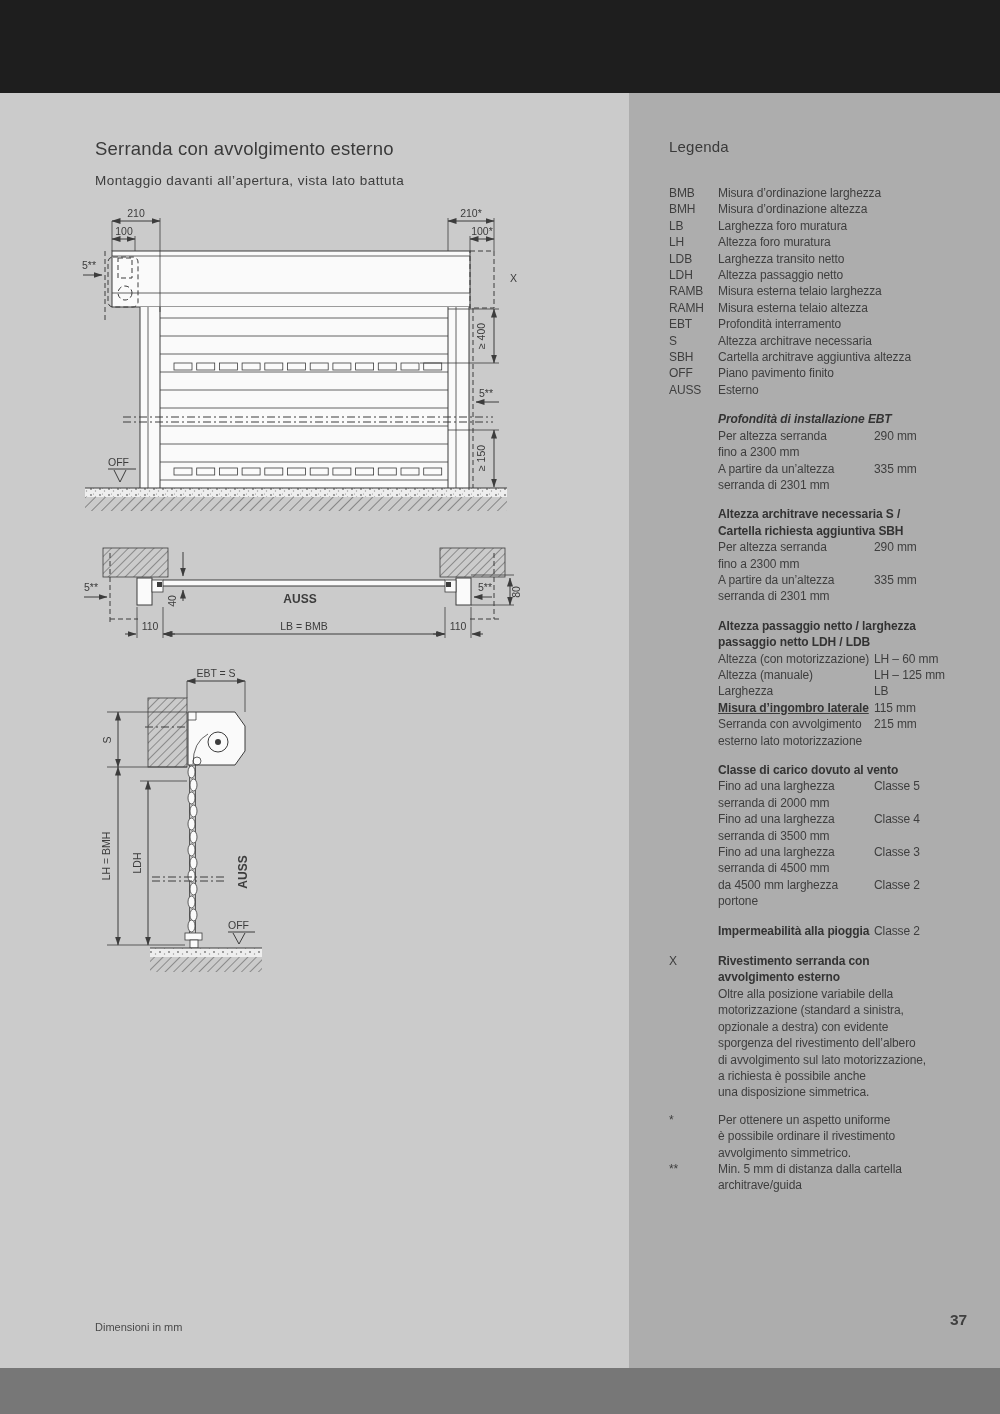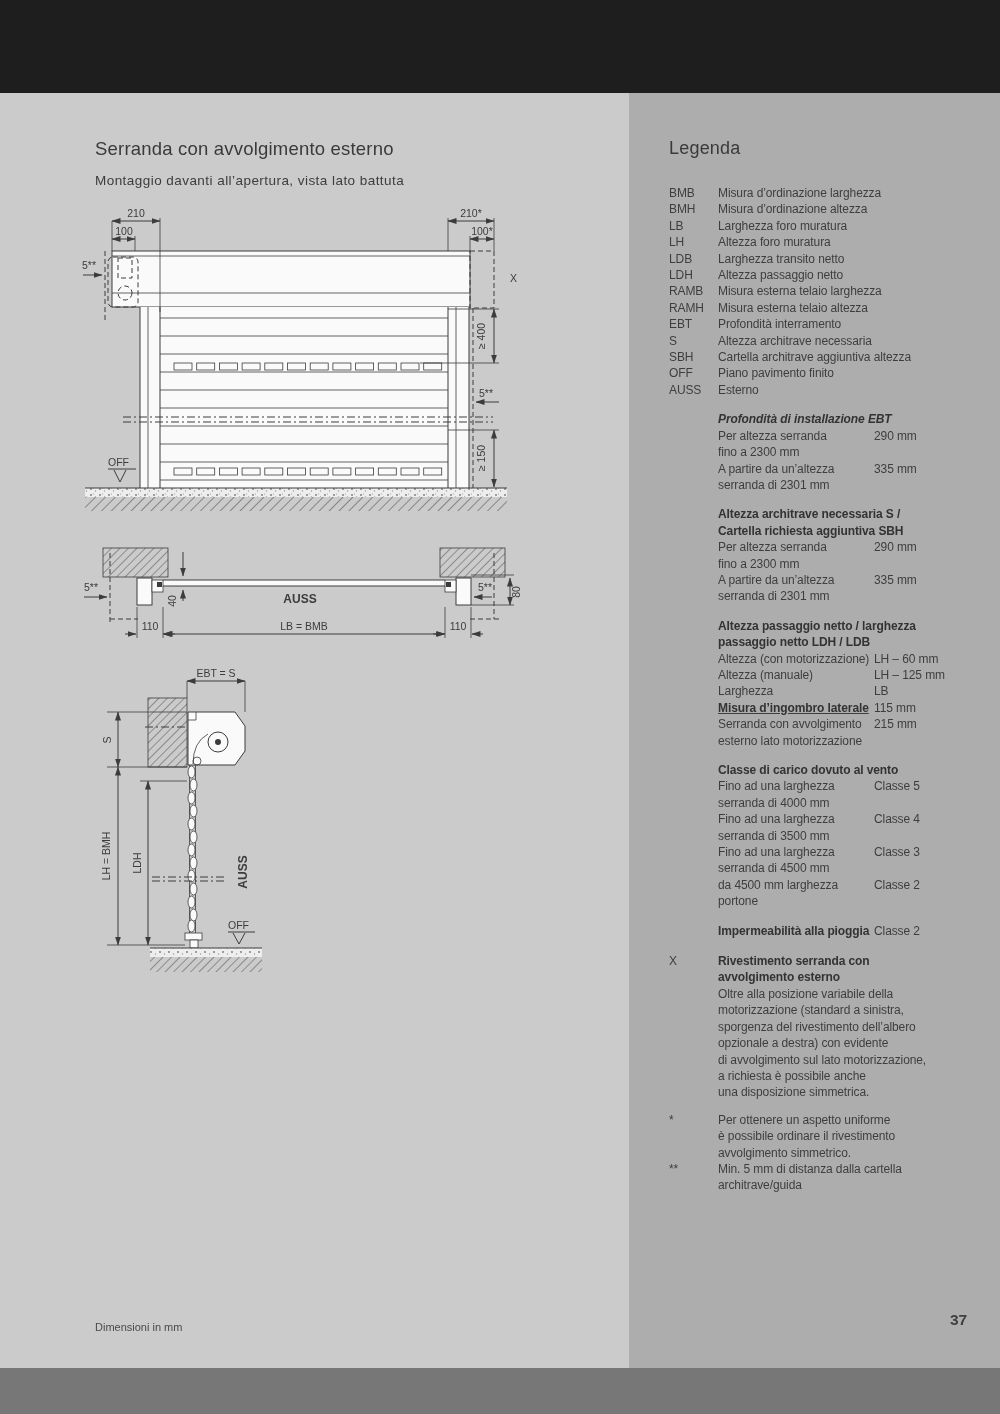--- a/index.html
+++ b/index.html
@@ -2,21 +2,21 @@
 <html><head>
 <meta charset="utf-8">
 <style>
   html,body{margin:0;padding:0;background:#777;}
   .canvas{position:relative;width:1000px;height:1368px;margin:0 auto;background:#cbcbcb;
           font-family:"Liberation Sans",sans-serif;overflow:hidden;color:#3c3c3c;}
   .top-band{position:absolute;left:0;top:0;width:1000px;height:93px;background:#1e1e1e;}
   .right-col{position:absolute;left:629px;top:93px;width:371px;height:1321px;background:#adadad;}
   .page-title{position:absolute;left:95px;top:138px;font-size:18.5px;font-weight:400;color:#3a3a3a;letter-spacing:.2px;}
   .subtitle{position:absolute;left:95px;top:173px;font-size:13.5px;color:#3d3d3d;letter-spacing:.45px;}
-  .legend-title{position:absolute;left:40px;top:45px;font-size:18px;font-weight:400;color:#3a3a3a;letter-spacing:.2px;}
+  .legend-title{position:absolute;left:40px;top:45px;font-size:15px;font-weight:400;color:#3a3a3a;letter-spacing:.2px;}
   .lines{position:absolute;left:0;top:92px;width:371px;}
   .line{position:relative;padding-left:89px;min-height:16.4px;line-height:16.4px;
         font-size:12px;letter-spacing:-.1px;color:#3e3e3e;}
   .line .m{position:absolute;left:40px;top:0;}
   .line .val{position:absolute;left:245px;top:0;white-space:nowrap;}
   .line .txt{white-space:nowrap;}
   .line.bold .txt{font-weight:700;color:#333;}
   .footer-note{position:absolute;left:95px;top:1321px;font-size:11px;color:#4a4a4a;}
   .page-number{position:absolute;left:321px;top:1218px;font-size:15.5px;font-weight:700;color:#404040;}
   svg{position:absolute;overflow:visible;}
@@ -505,21 +505,21 @@
         </div>
 
         <div class="line">
           <span class="m"></span>
           <span class="txt">Fino ad una larghezza</span>
           <span class="val">Classe 5</span>
         </div>
 
         <div class="line">
           <span class="m"></span>
-          <span class="txt">serranda di 4000 mm</span>
+          <span class="txt">serranda di 2000 mm</span>
           <span class="val"></span>
         </div>
 
         <div class="line">
           <span class="m"></span>
           <span class="txt">Fino ad una larghezza</span>
           <span class="val">Classe 4</span>
         </div>
 
         <div class="line">
@@ -577,27 +577,27 @@
         </div>
 
         <div class="line">
           <span class="m"></span>
           <span class="txt">motorizzazione (standard a sinistra,</span>
           <span class="val"></span>
         </div>
 
         <div class="line">
           <span class="m"></span>
+          <span class="txt">opzionale a destra) con evidente</span>
+          <span class="val"></span>
+        </div>
+
+        <div class="line">
+          <span class="m"></span>
           <span class="txt">sporgenza del rivestimento dell’albero</span>
-          <span class="val"></span>
-        </div>
-
-        <div class="line">
-          <span class="m"></span>
-          <span class="txt">opzionale a destra) con evidente</span>
           <span class="val"></span>
         </div>
 
         <div class="line">
           <span class="m"></span>
           <span class="txt">di avvolgimento sul lato motorizzazione,</span>
           <span class="val"></span>
         </div>
 
         <div class="line">

